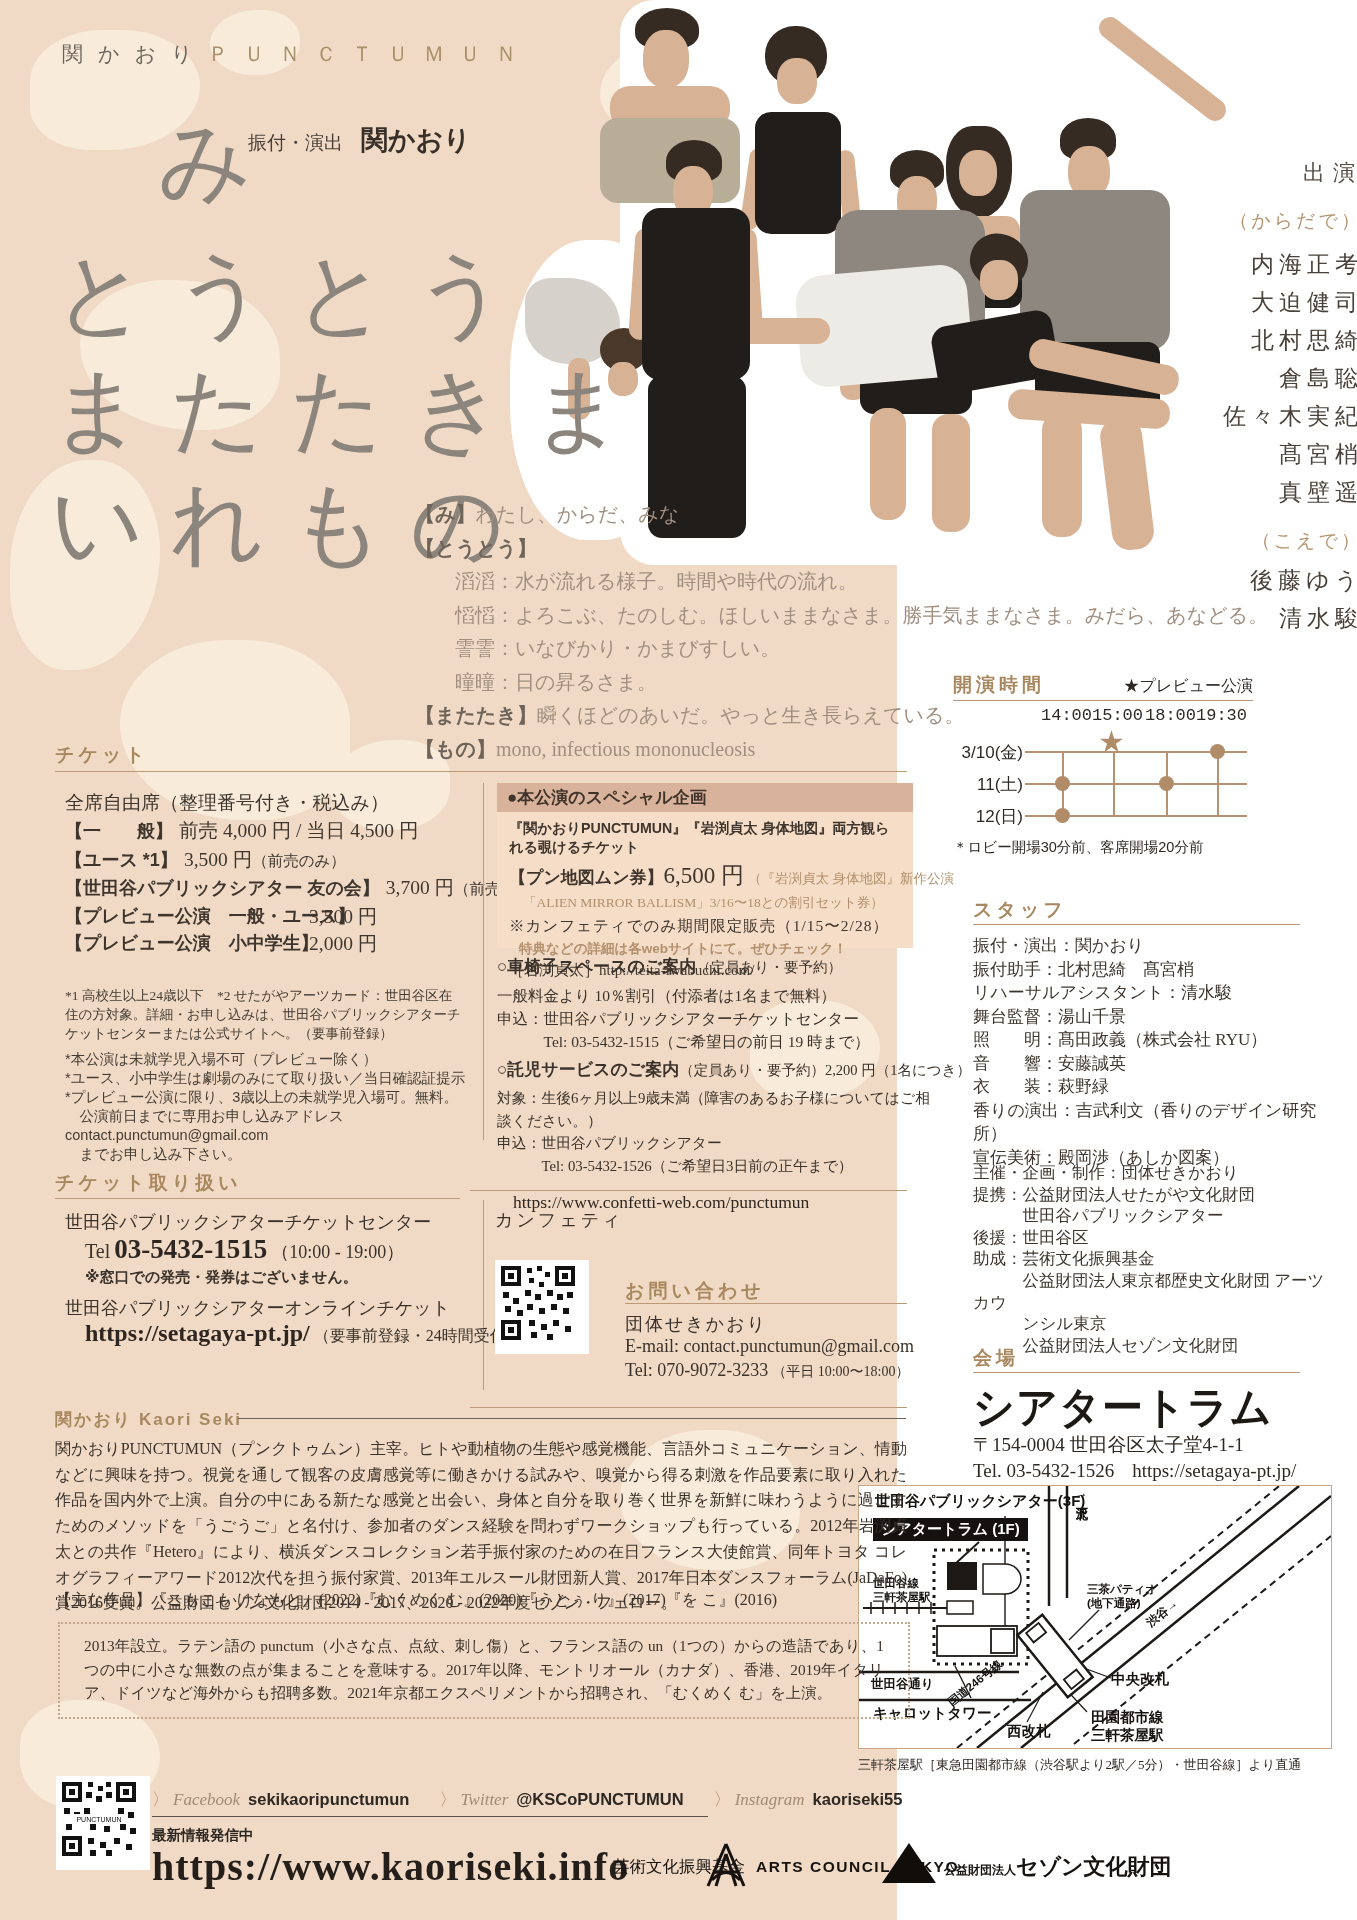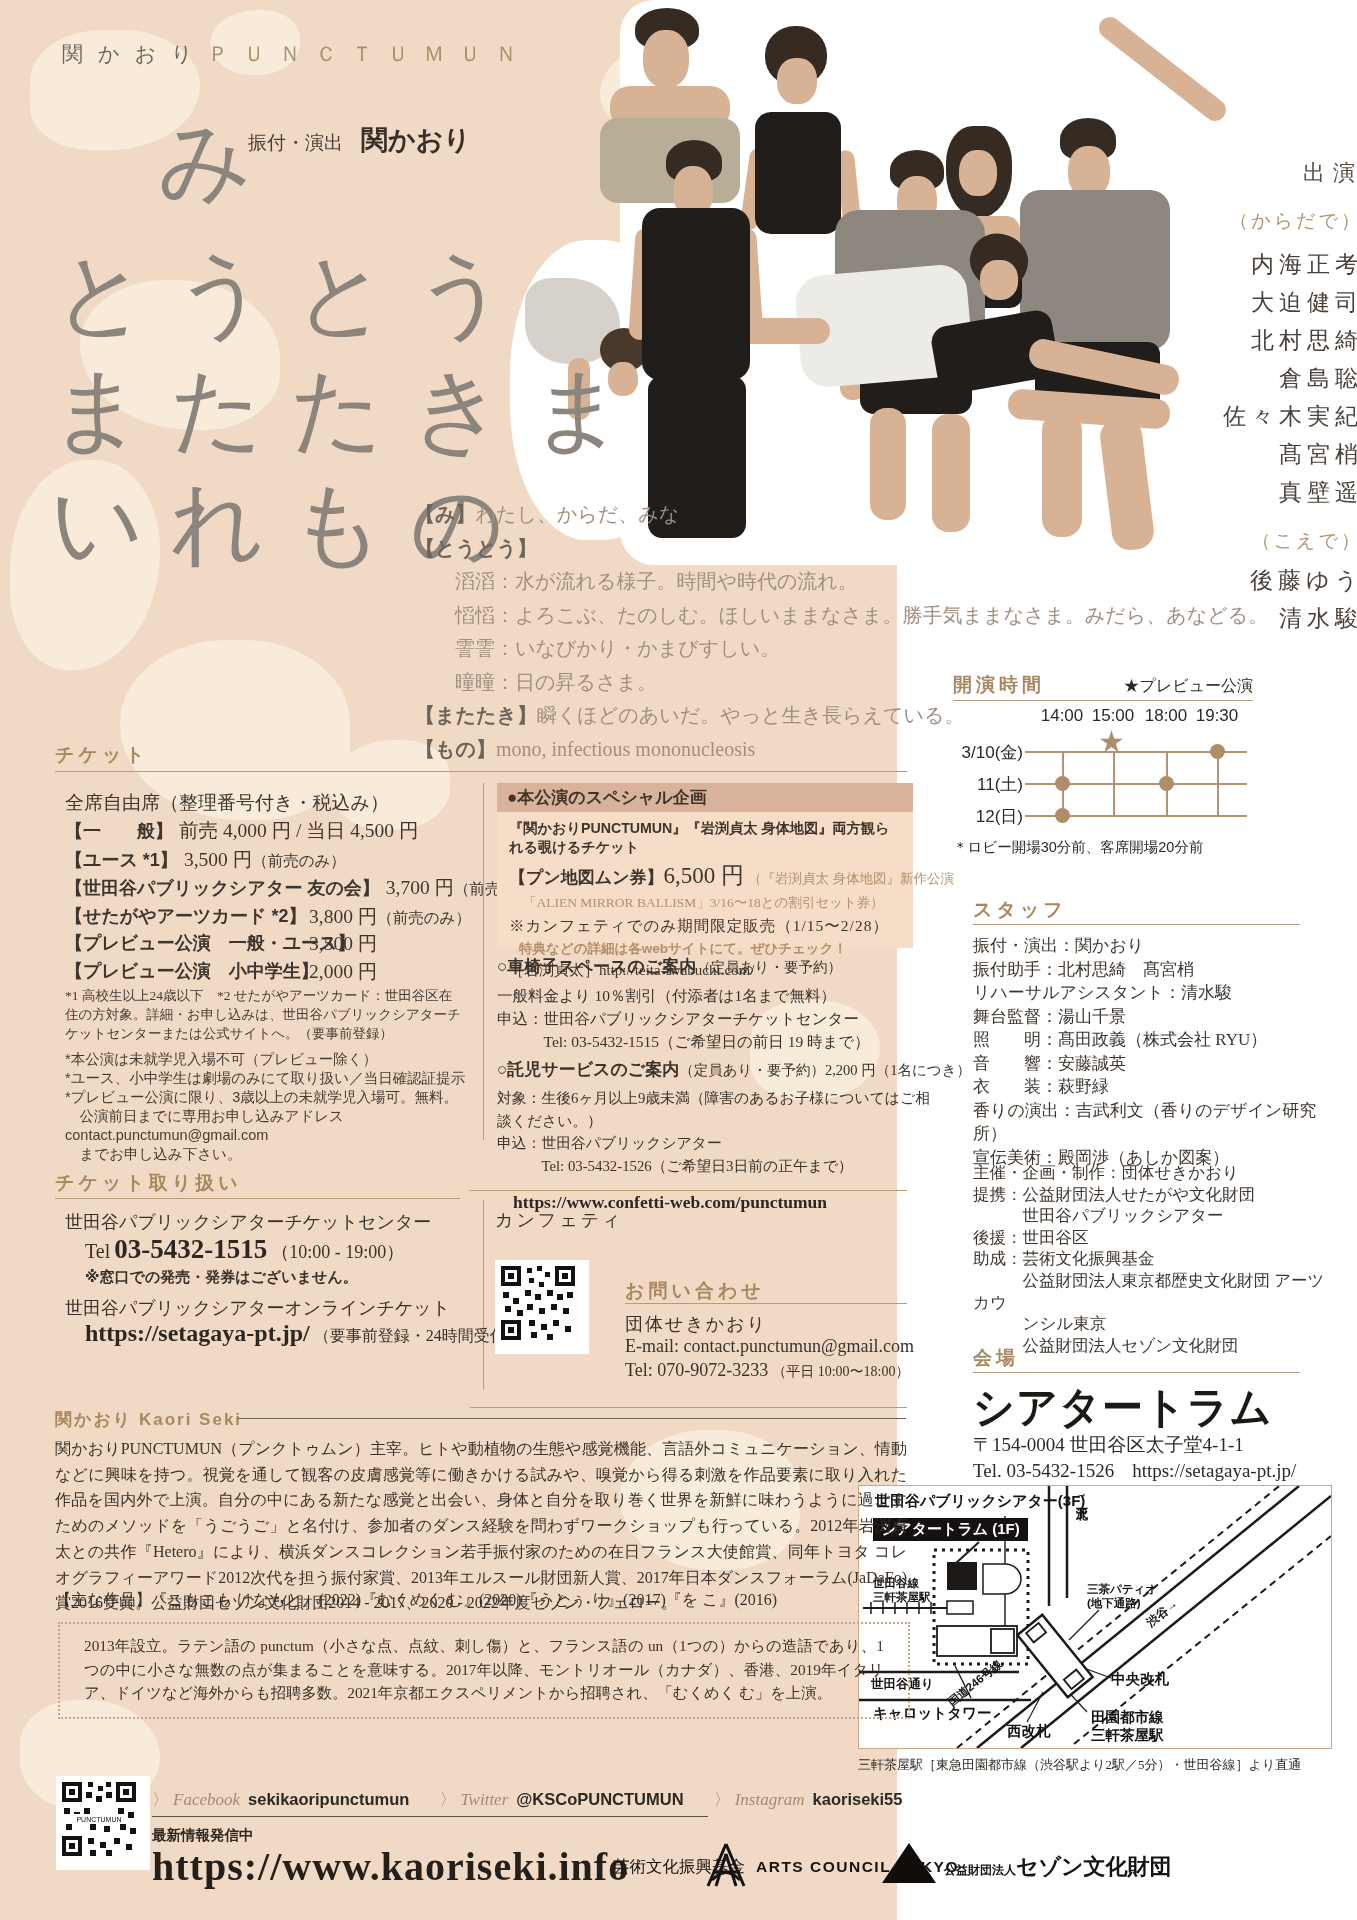--- a/index.html
+++ b/index.html
@@ -23,21 +23,21 @@
   .t-row .price{font-size:19.5px;color:#3e362e;margin-left:6px}
   .t-row .note{font-size:15.5px;color:#3e362e}
   #price-rows > .t-row:nth-child(n+4) .pricewrap{position:absolute;left:238px;top:0}
   .small-note{font-size:14px;line-height:19px;color:#443c33;white-space:pre-wrap}
   .staff-line{font-size:17px;line-height:23.5px;white-space:pre-wrap;color:#3e362e}
   .credit-line{font-size:16.5px;line-height:21.6px;white-space:pre-wrap;color:#3e362e}
   .mid-sans{font-family:"Liberation Sans","DejaVu Sans",sans-serif}
   .sg-line{position:absolute;background:#b59273}
   .sg-dot{position:absolute;width:15px;height:15px;border-radius:50%;background:#b08c69}
   .sg-star{position:absolute;color:#b08c69;font-size:30px;line-height:30px;font-family:"DejaVu Sans",sans-serif}
-  .sg-time{position:absolute;width:60px;text-align:center;font-size:17px;color:#2e2925;font-family:Liberation Sans, sans-serif}
+  .sg-time{position:absolute;width:60px;text-align:right;font-size:17px;color:#2e2925;font-family:Liberation Mono, monospace}
   .sg-row-label{position:absolute;width:70px;text-align:right;font-size:17px;color:#2e2925;font-family:"Liberation Sans","DejaVu Sans",sans-serif}
   .map-label{position:absolute;font-family:"Liberation Sans","DejaVu Sans",sans-serif;font-weight:bold;color:#15120f;white-space:nowrap}
   .ph{position:absolute}
   .skin{background:#d8b295}
   .hair{background:#362b23}
   .cBlack{background:#211d1a}
   .cGray{background:#8e8780}
   .cWhite{background:#edebe6}
   .cOlive{background:#b8ad97}
   .qr{position:absolute;background:#ffffff}
@@ -213,21 +213,20 @@
   <div class="abs" style="left:65px;top:790px;font-size:19px;color:#3e362e">全席自由席（整理番号付き・税込み）</div>
   <div class="abs" id="price-rows" style="left:65px;top:817px;width:420px">
 
       <div class="t-row"><span class="label">【一　　般】</span><span class="pricewrap"><span class="price">前売 4,000 円 / 当日 4,500 円</span><span class="note"></span></span></div>
 
       <div class="t-row"><span class="label">【ユース *1】</span><span class="pricewrap"><span class="price">3,500 円</span><span class="note">（前売のみ）</span></span></div>
 
 
       <div class="t-row"><span class="label">【世田谷パブリックシアター 友の会】</span><span class="pricewrap"><span class="price">3,700 円</span><span class="note">（前売のみ）</span></span></div>
 
-      <div class="t-row"><span class="label">【せたがやアーツカード *2】</span><span class="pricewrap"><span class="price">3,800 円</span><span class="note">（前売のみ）</span></span></div>
 
       <div class="t-row"><span class="label">【プレビュー公演　一般・ユース】</span><span class="pricewrap"><span class="price">3,500 円</span><span class="note"></span></span></div>
 
       <div class="t-row"><span class="label">【プレビュー公演　小中学生】</span><span class="pricewrap"><span class="price">2,000 円</span><span class="note"></span></span></div>
 
   </div>
   <div class="abs small-note" style="left:65px;top:986px;width:400px;font-size:13.5px">*1 高校生以上24歳以下　*2 せたがやアーツカード：世田谷区在住の方対象。詳細・お申し込みは、世田谷パブリックシアターチケットセンターまたは公式サイトへ。（要事前登録）</div>
   <div class="abs" style="left:65px;top:1050px;width:410px">
 
       <div class="small-note mid-sans" style="font-size:14.5px">*本公演は未就学児入場不可（プレビュー除く）</div>
@@ -340,21 +339,21 @@
     <span style="font-size:18px;color:#3a322a">（10:00 - 19:00）</span>
   </div>
   <div class="abs mid-sans" style="left:85px;top:1268px;font-size:15px;font-weight:bold;color:#3a322a">※窓口での発売・発券はございません。</div>
   <div class="abs" style="left:65px;top:1296px;font-size:18px;color:#3a322a">世田谷パブリックシアターオンラインチケット</div>
   <div class="abs" style="left:85px;top:1320px;white-space:nowrap">
     <span style="font-size:24px;font-weight:bold;color:#2e2620">https://setagaya-pt.jp/</span>
     <span style="font-size:16px;color:#3a322a">（要事前登録・24時間受付）</span>
   </div>
 
   <div class="abs" style="left:495px;top:1208px;font-size:18px;letter-spacing:3px;color:#3a322a">カンフェティ</div>
-  <div class="abs" style="left:513px;top:1192px;font-size:17.5px;font-weight:bold;color:#2e2620">https://www.confetti-web.com/punctumun</div>
+  <div class="abs" style="left:513px;top:1192px;font-size:17.5px;font-weight:normal;color:#2e2620">https://www.confetti-web.com/punctumun</div>
   <div class="qr" style="left:495px;top:1260px;width:86px;height:86px;padding:4px">
     <svg width="78" height="78" viewBox="0 0 78 78">
       <rect width="78" height="78" fill="#fff"></rect>
       <g fill="#111">
         <rect x="2" y="2" width="20" height="20"></rect>
           <rect x="56" y="2" width="20" height="20"></rect>
           <rect x="2" y="56" width="20" height="20"></rect>
         <rect x="28" y="4" width="5" height="5"></rect>
           <rect x="38" y="2" width="5" height="5"></rect>
           <rect x="46" y="8" width="5" height="5"></rect>

